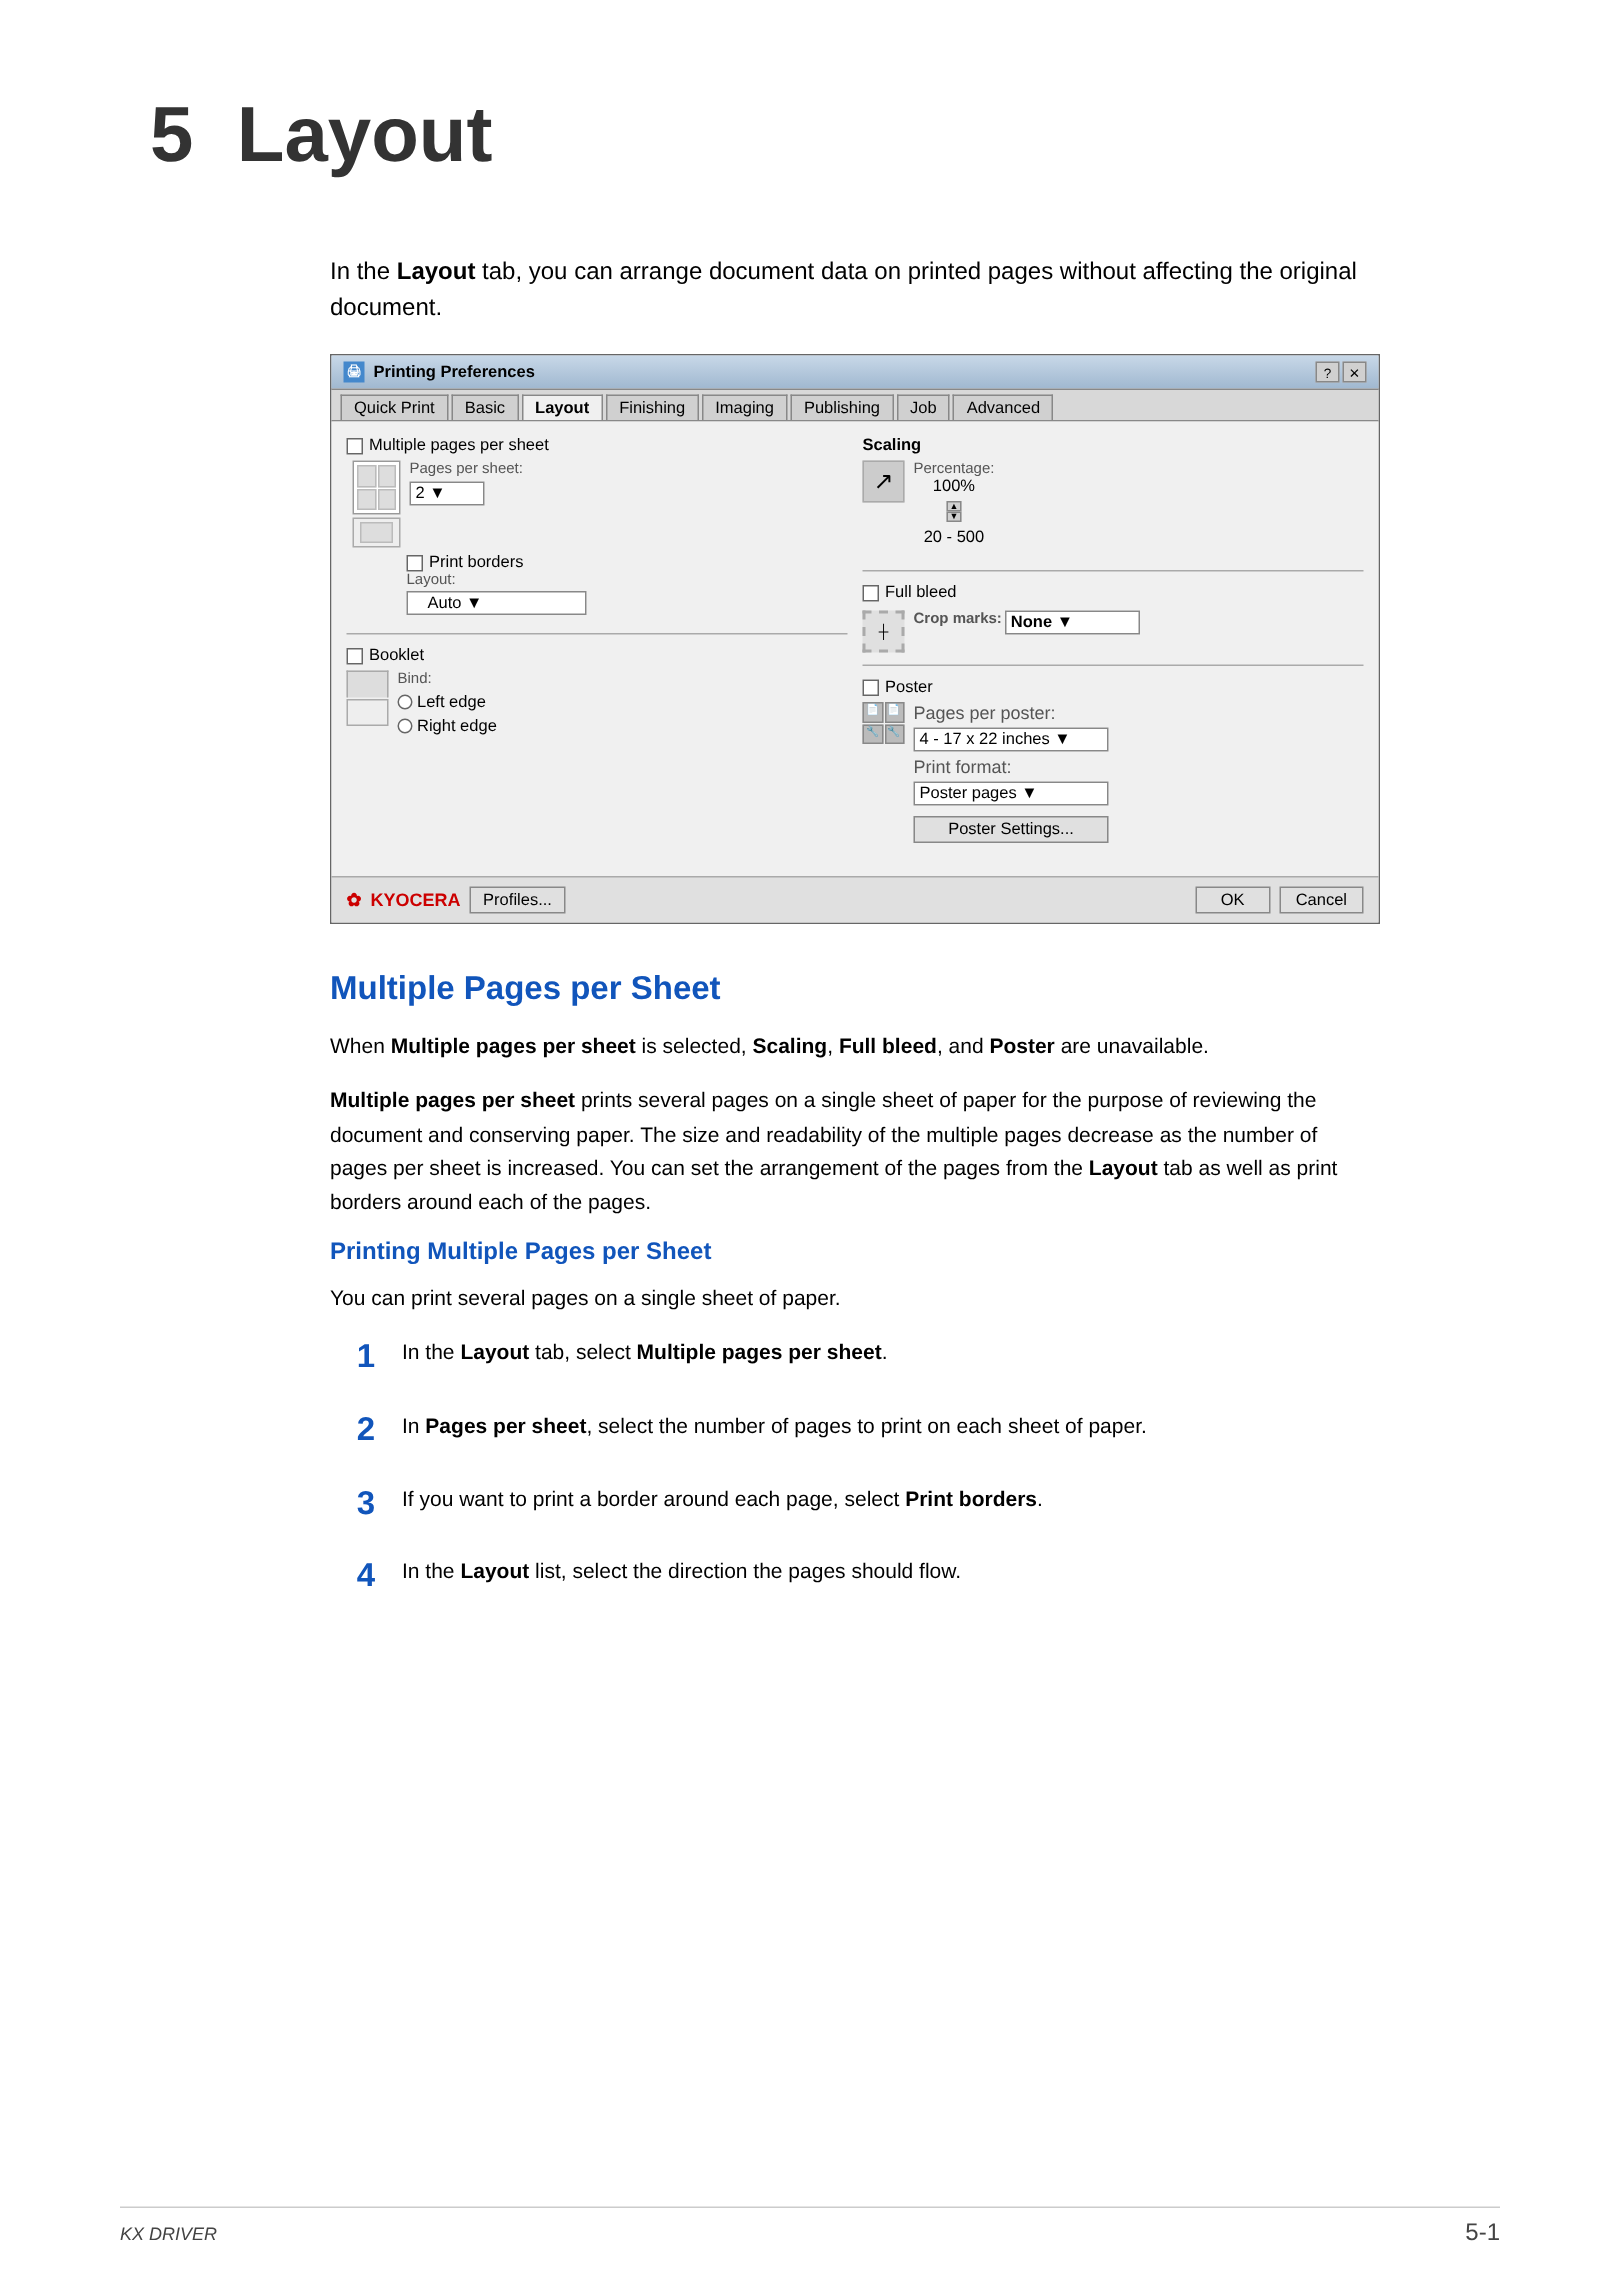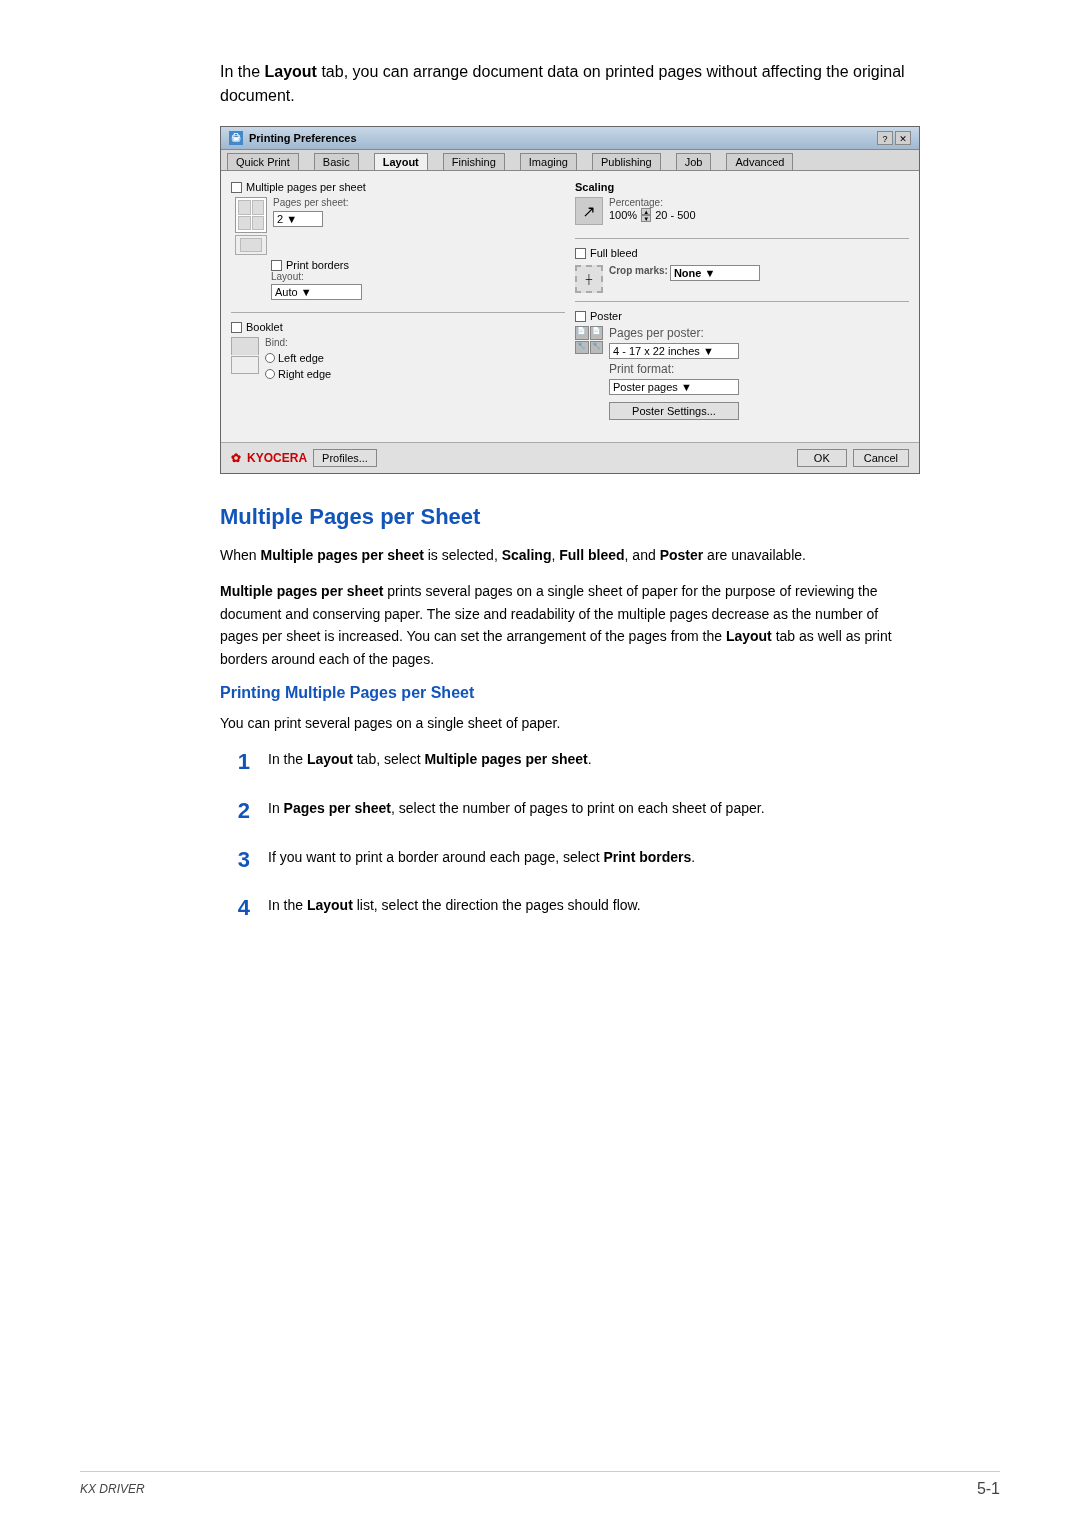--- a/index.html
+++ b/index.html
@@ -87,21 +87,21 @@
       text-align: center;
       line-height: 14px;
       cursor: pointer;
     }
 
     .dialog-tabs {
       display: flex;
       background: #d8d8d8;
       border-bottom: 1px solid #888;
       padding: 3px 6px 0 6px;
-      gap: 15px;
+      gap: 2px;
     }
 
     .dialog-tab {
       padding: 2px 8px;
       font-size: 11px;
       background: #d0d0d0;
       border: 1px solid #888;
       border-bottom: none;
       cursor: pointer;
     }
@@ -214,22 +214,22 @@
     }
 
     .layout-dropdown-row {
       margin-left: 40px;
     }
 
     .layout-dropdown {
       background: white;
       border: 1px solid #888;
       font-size: 11px;
-      padding: 1px 3px;
-      width: 91px;
+      padding: 1px 13px;
+      width: 120px;
     }
 
     .divider-line {
       border-top: 1px solid #aaa;
       margin: 8px 0;
     }
 
     .booklet-area {
       display: flex;
       gap: 6px;
@@ -267,20 +267,21 @@
       font-size: 11px;
       font-weight: bold;
       margin-bottom: 4px;
     }
 
     .percentage-row {
       display: flex;
       align-items: center;
       gap: 4px;
       margin-bottom: 4px;
+      flex-direction: column;
     }
 
     .perc-label {
       font-size: 10px;
       color: #555;
     }
 
     .perc-spinbox {
       display: flex;
       flex-direction: column;
@@ -512,20 +513,24 @@
     .footer-right {
       font-size: 16px;
       color: #444;
     }
   </style>
 </head>
 <body>
 
 <div class="page">
 
+  <div class="chapter-heading">
+    <span>5</span>&nbsp;
+    <span>Layout</span>
+  </div>
 
   <p class="intro-text">
     In the <strong>Layout</strong> tab, you can arrange document data on printed pages without affecting the original document.
   </p>
 
   <div class="dialog-container">
 
     <div class="dialog-titlebar">
       <div class="dialog-title-left">
         <span class="dialog-icon">🖨</span>

